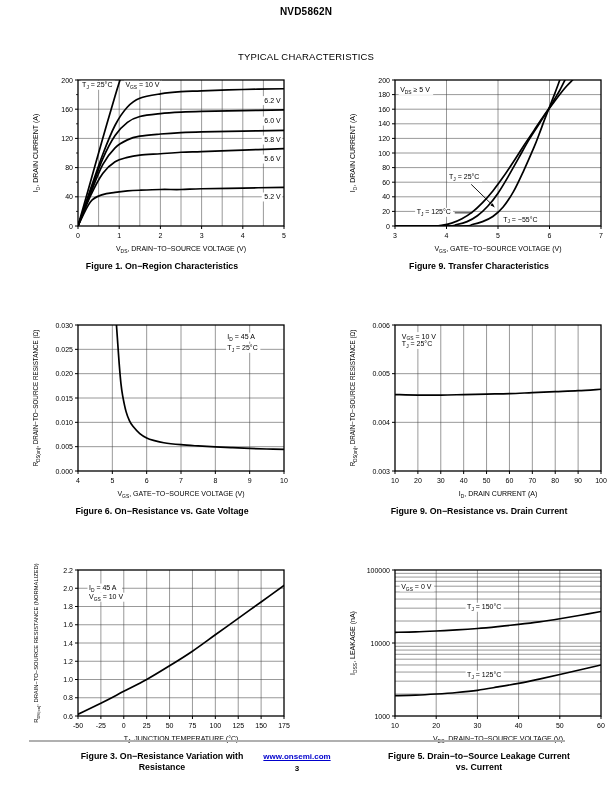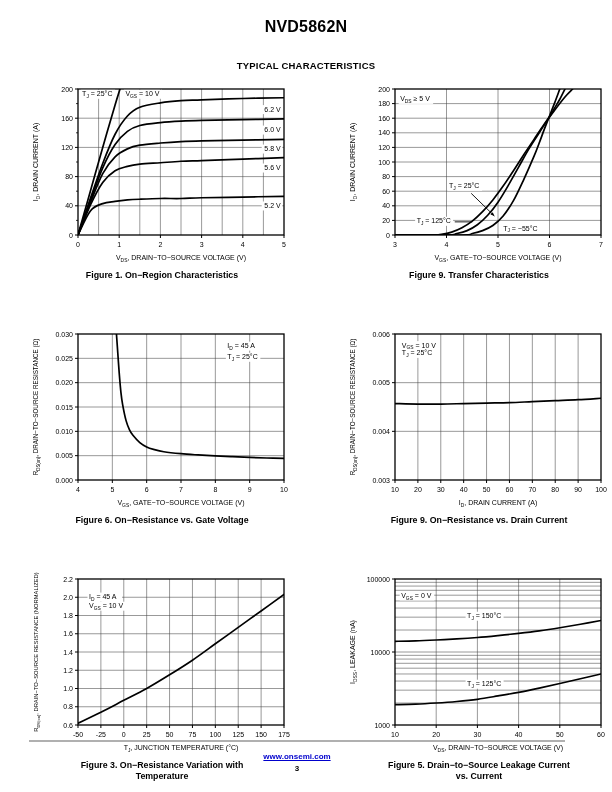--- a/index.html
+++ b/index.html
@@ -1,19 +1,19 @@
 <!DOCTYPE html>
 <html><head>
 <meta charset="utf-8">
 <style>
   html,body{margin:0;padding:0;}
   body{width:612px;height:792px;background:#ffffff;position:relative;overflow:hidden;
        font-family:"Liberation Sans",sans-serif;color:#000;}
-  .title{text-align:center;padding-top:18px;font-size:16px;font-weight:bold;letter-spacing:.2px;}
-  .subtitle{text-align:center;margin-top:24px;font-size:9.5px;font-weight:bold;letter-spacing:.2px;}
+  .title{text-align:center;padding-top:6px;font-size:10px;font-weight:bold;letter-spacing:.2px;}
+  .subtitle{text-align:center;margin-top:34px;font-size:9.5px;font-weight:normal;letter-spacing:.2px;}
   .charts{width:560px;margin:10px auto 12px;display:grid;grid-template-columns:1fr 1fr;
           column-gap:16px;row-gap:12px;gap:45px;}
   figure.fig{margin:0;text-align:center;}
   figcaption{font-size:8.8px;font-weight:bold;line-height:1.25;margin-top:1px;}
   svg.chart{display:block;}
   svg text{font-family:"Liberation Sans",sans-serif;fill:#000;}
   .footer{position:absolute;top:740px;left:29px;right:47px;text-align:center;}
   .rule{border-top:2px solid #b0b0b0;margin-bottom:3px;}
   .link{color:#0000cc;font-weight:bold;font-size:8px;text-decoration:underline;display:inline-block;cursor:pointer;}
   .pagenum{font-size:8px;font-weight:bold;margin-top:1px;}
@@ -370,21 +370,21 @@
           <text x="47" y="10.5" text-anchor="end" font-size="7">2.2</text>
           <text x="155" y="179" text-anchor="middle" font-size="7"><tspan>T</tspan><tspan font-size="70%" dy="1.8">J</tspan><tspan dy="-1.8">, JUNCTION TEMPERATURE (°C)</tspan></text>
           <text transform="translate(12,81) rotate(-90)" text-anchor="middle" font-size="5.8"><tspan>R</tspan><tspan font-size="70%" dy="1.8">DS(on)</tspan><tspan dy="-1.8">, DRAIN−TO−SOURCE RESISTANCE (NORMALIZED)</tspan></text>
           <rect x="61.486666666666665" y="21.57500000000001" width="34.5" height="9" fill="#fff"></rect>
           <text x="62.986666666666665" y="28.07500000000001" text-anchor="start" font-size="7"><tspan>I</tspan><tspan font-size="70%" dy="1.8">D</tspan><tspan dy="-1.8"> = 45 A</tspan></text>
           <rect x="61.486666666666665" y="30.700000000000024" width="38" height="9" fill="#fff"></rect>
           <text x="62.986666666666665" y="37.200000000000024" text-anchor="start" font-size="7"><tspan>V</tspan><tspan font-size="70%" dy="1.8">GS</tspan><tspan dy="-1.8"> = 10 V</tspan></text>
         </svg>
       <figcaption>
         <div>Figure 3. On−Resistance Variation with</div>
-        <div>Temperature</div>
+        <div>Resistance</div>
       </figcaption>
     </figure>
     <figure class="fig">
       <svg class="chart" viewBox="0 0 272 188" width="272" height="188">
           <defs>
             <clipPath id="clip5">
               <rect x="52" y="8" width="206" height="146"></rect>
             </clipPath>
           </defs>
           <line x1="93.2" y1="8" x2="93.2" y2="154" stroke="#444" stroke-width="0.55"></line>

